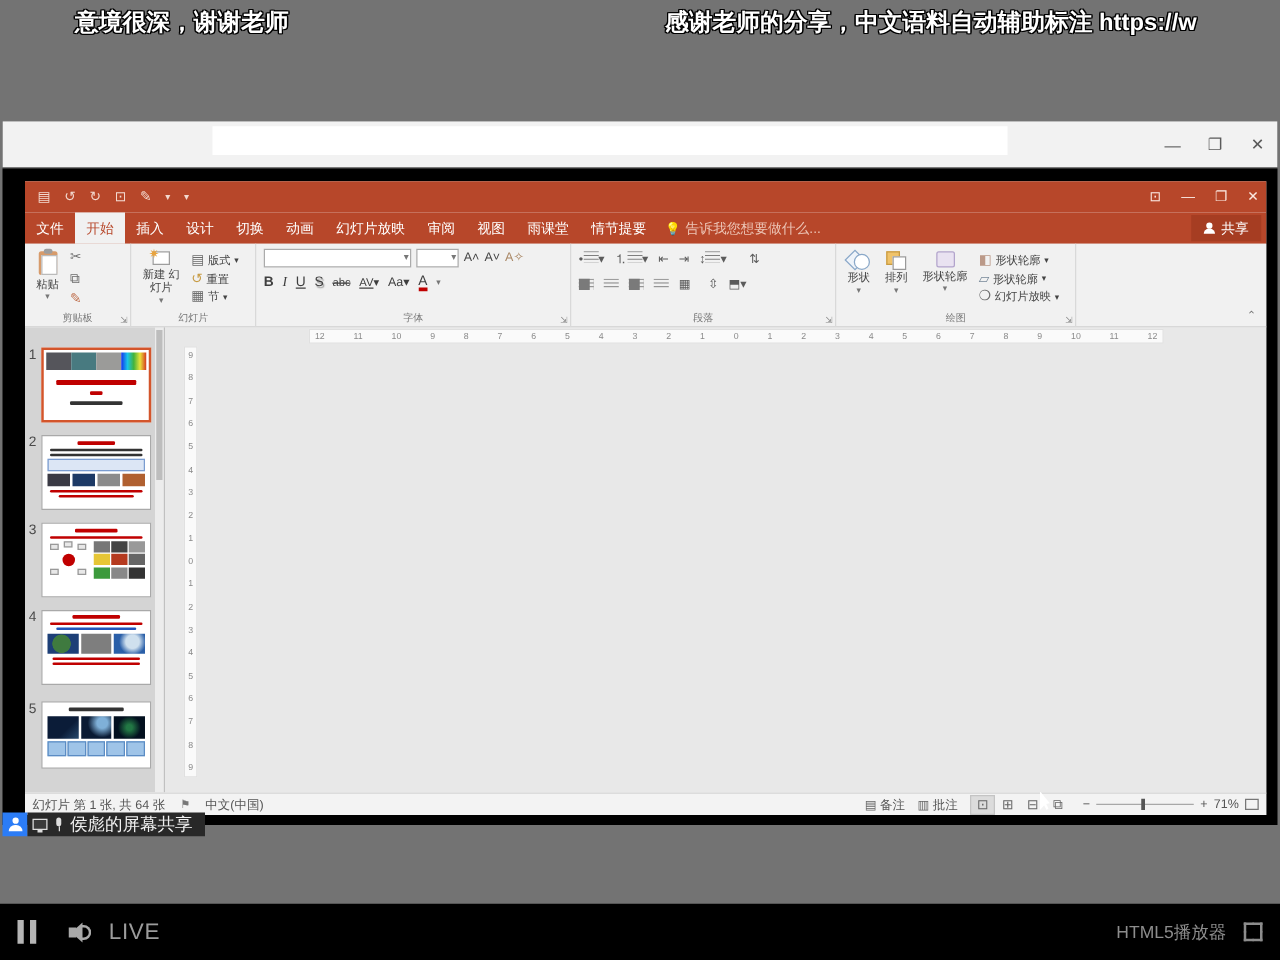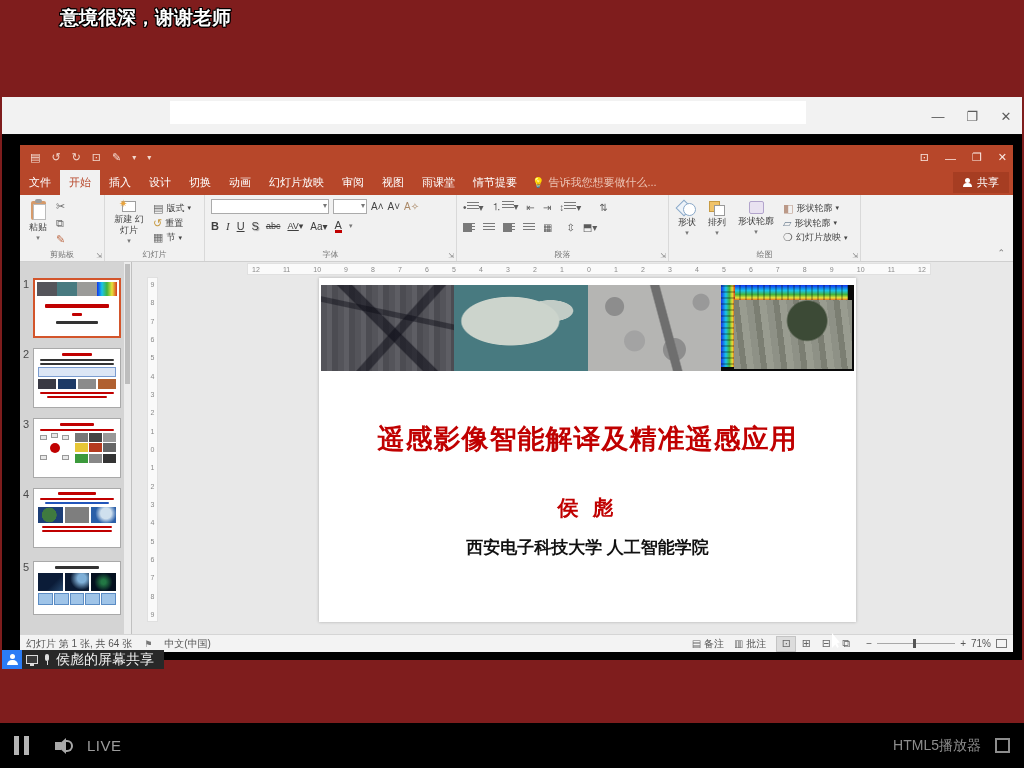--- a/index.html
+++ b/index.html
@@ -1,17 +1,17 @@
 <!DOCTYPE html>
 <html><head>
 <meta charset="utf-8">
 <style>
   html,body{margin:0;padding:0;background:#000;}
   *{box-sizing:border-box;}
-  #canvas{position:relative;width:1024px;height:768px;background:#7f1d1d;overflow:hidden;
+  #canvas{position:relative;width:1024px;height:768px;background:#737373;overflow:hidden;
           font-family:"Liberation Sans","DejaVu Sans",sans-serif;}
 
   
   .danmaku{position:absolute;top:5px;color:#fff;font-weight:bold;font-size:19px;white-space:nowrap;
     text-shadow:1px 0 #000,-1px 0 #000,0 1px #000,0 -1px #000,1px 1px #000,-1px -1px #000,1px -1px #000,-1px 1px #000;}
   #dm-left{left:60px;} #dm-right{left:532px;}
 
   
   #outer-window{position:absolute;left:2px;top:97px;width:1020px;height:563px;background:#000;}
   #outer-titlebar{position:relative;height:38px;background:#f2f2f2;border-bottom:1px solid #050505;}
@@ -183,36 +183,37 @@
 
   
   #player{position:absolute;left:0;right:0;bottom:0;height:45px;display:flex;align-items:center;background:#000;padding:0 14px;}
   #pause-btn{display:flex;gap:5px;margin-right:26px;}
   #pause-btn div{width:5px;height:19px;background:#b5b5b5;}
   .spk{position:relative;width:20px;height:18px;margin-right:12px;}
   .spk::before{content:"";position:absolute;left:0;top:5px;width:6px;height:8px;background:#a9a9a9;}
   .spk::after{content:"";position:absolute;left:2px;top:1px;border:8px solid transparent;border-right:9px solid #a9a9a9;border-left:0;}
   .spk i{position:absolute;right:2px;top:3px;width:8px;height:12px;border:2px solid #a9a9a9;border-left:none;
     border-radius:0 8px 8px 0;}
-  #live-label{color:#9c9c9c;font-size:15px;letter-spacing:.5px;}
+  #live-label{color:#9c9c9c;font-size:18px;letter-spacing:.5px;}
   #player .right{margin-left:auto;display:flex;align-items:center;gap:14px;}
   #player-name{color:#8d8d8d;font-size:14px;}
   .fs-icon{position:relative;width:15px;height:15px;}
   .fs-icon::before,.fs-icon::after,.fs-icon i::before,.fs-icon i::after{content:"";position:absolute;width:6px;height:6px;border:2px solid #8d8d8d;}
   .fs-icon::before{left:0;top:0;border-right:none;border-bottom:none;}
   .fs-icon::after{right:0;top:0;border-left:none;border-bottom:none;}
   .fs-icon i::before{left:0;bottom:0;border-right:none;border-top:none;}
   .fs-icon i::after{right:0;bottom:0;border-left:none;border-top:none;}
 </style>
 </head>
 <body>
 
 <div id="canvas">
 
   <div class="danmaku" id="dm-left">意境很深，谢谢老师</div>
+  <div class="danmaku" id="dm-right">感谢老师的分享，中文语料自动辅助标注 https://w</div>
 
   <div id="outer-window">
     <div id="outer-titlebar">
       <div id="outer-titlefield"></div>
       <div class="outer-controls">
         <span>—</span>
         <span>❐</span>
         <span>✕</span>
       </div>
     </div>
@@ -529,35 +530,20 @@
                 <span>3</span>
                 <span>4</span>
                 <span>5</span>
                 <span>6</span>
                 <span>7</span>
                 <span>8</span>
                 <span>9</span>
               </div>
           </div>
 
-          <div id="slide">
-            <div id="slide-images">
-              <div id="simg1"></div>
-              <div id="simg2"></div>
-              <div id="simg3"></div>
-              <div id="simg4">
-                <div class="cube-top"></div>
-                  <div class="cube-left"></div>
-                  <div class="cube-face"></div>
-              </div>
-            </div>
-            <div id="slide-title">遥感影像智能解译及精准遥感应用</div>
-            <div id="slide-author">侯  彪</div>
-            <div id="slide-aff">西安电子科技大学 人工智能学院</div>
-          </div>
         </div>
       </div>
 
       <div id="statusbar">
         <div class="left">
           <span>幻灯片 第 1 张, 共 64 张</span>
           <span class="flag">⚑</span>
           <span>中文(中国)</span>
         </div>
         <div class="right">

